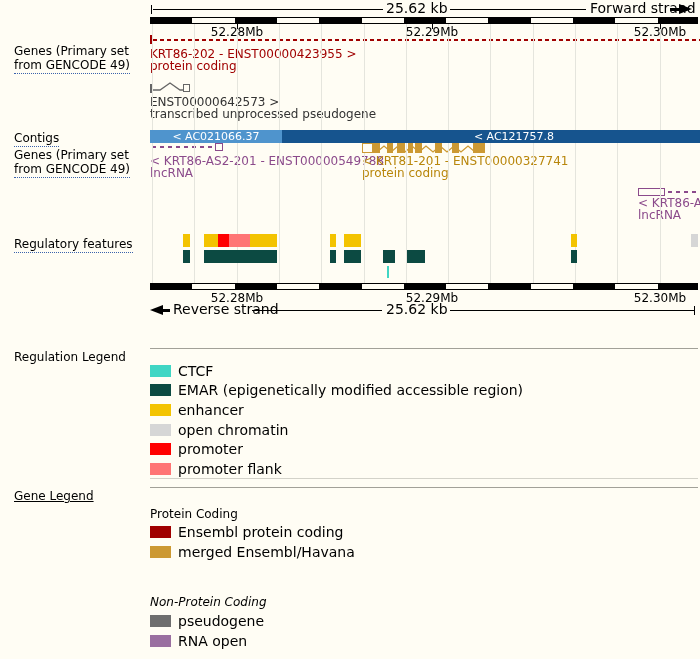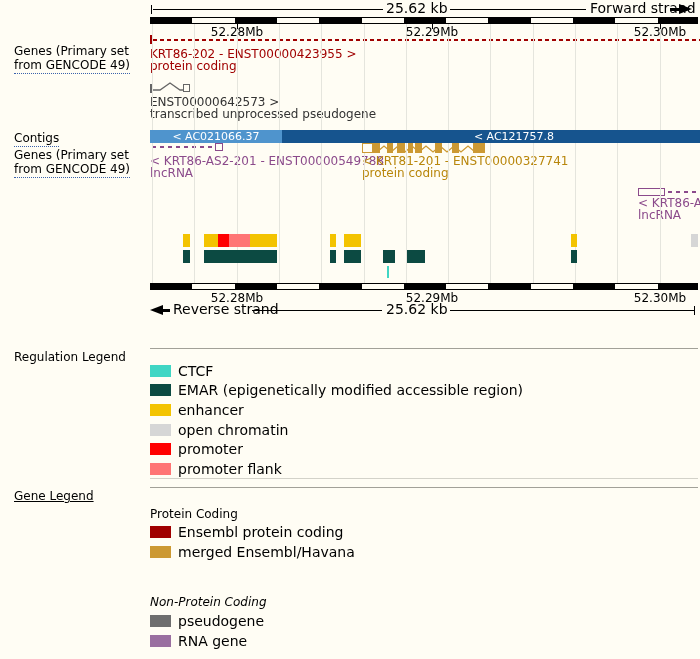--- a/index.html
+++ b/index.html
@@ -80,20 +80,21 @@
         <polyline points="8,2 15,8 22,2 29,8 36,2 43,8 50,2 57,8 64,2 71,8 78,2 85,8 92,2 99,8 106,2 113,8 120,2" fill="none" stroke="#cc9933" stroke-width="1.3"></polyline>
       </svg></div>
   <div class="gene-label" style="left:362px;top:155px;color:#b8860b;">&lt; KRT81-201 - ENST00000327741</div>
   <div class="gene-label" style="left:362px;top:167px;color:#b8860b;">protein coding</div>
 
   <div class="outline-box" style="left:638px;top:188px;width:27px;height:8px;border:1px solid #8b4a8b;"></div>
   <div class="dash-plum" style="left:668px;top:191px;width:32px;"></div>
   <div class="gene-label" style="left:638px;top:197px;color:#8b4a8b;">&lt; KRT86-AS</div>
   <div class="gene-label" style="left:638px;top:209px;color:#8b4a8b;">lncRNA</div>
 
+  <div class="track-label help" style="top:237px;">Regulatory features</div>
 
   <div class="arrow-left" style="left:150px;top:305px;"></div>
   <div class="stem" style="left:162px;top:309px;width:8px;"></div>
   <div class="rtext" style="left:173px;top:303px;">Reverse strand</div>
   <div class="rline" style="left:252px;top:310px;width:130px;"></div>
   <div class="rtext" style="left:386px;top:303px;">25.62 kb</div>
   <div class="rline" style="left:450px;top:310px;width:244px;"></div>
   <div class="vtick" style="left:694px;top:306px;"></div>
 
   <div class="legend-line" style="top:348px;background:#a2a198;"></div>
@@ -181,14 +182,14 @@
     <div class="legend-text" style="left: 178px; top: 462px;">promoter flank</div>
     <div class="legend-header" style="left: 150px; top: 507px;">Protein Coding</div>
     <div class="swatch" style="left: 150px; top: 526px; background: rgb(160, 0, 0);"></div>
     <div class="legend-text" style="left: 178px; top: 525px;">Ensembl protein coding</div>
     <div class="swatch" style="left: 150px; top: 546px; background: rgb(204, 153, 51);"></div>
     <div class="legend-text" style="left: 178px; top: 545px;">merged Ensembl/Havana</div>
     <div class="legend-header" style="left: 150px; top: 595px; font-style: italic;">Non-Protein Coding</div>
     <div class="swatch" style="left: 150px; top: 615px; background: rgb(110, 110, 110);"></div>
     <div class="legend-text" style="left: 178px; top: 614px;">pseudogene</div>
     <div class="swatch" style="left: 150px; top: 635px; background: rgb(154, 111, 160);"></div>
-    <div class="legend-text" style="left: 178px; top: 634px;">RNA gene</div>
+    <div class="legend-text" style="left: 178px; top: 634px;">RNA open</div>
   </div>
 
 </body></html>

